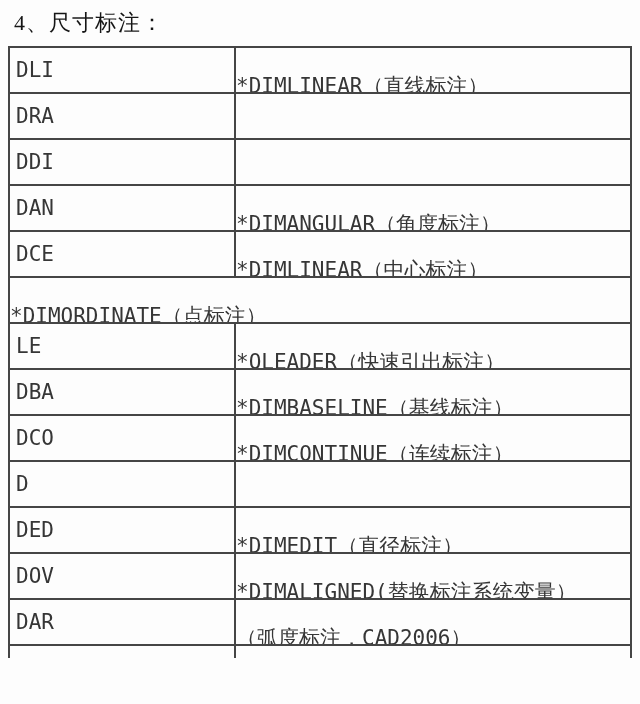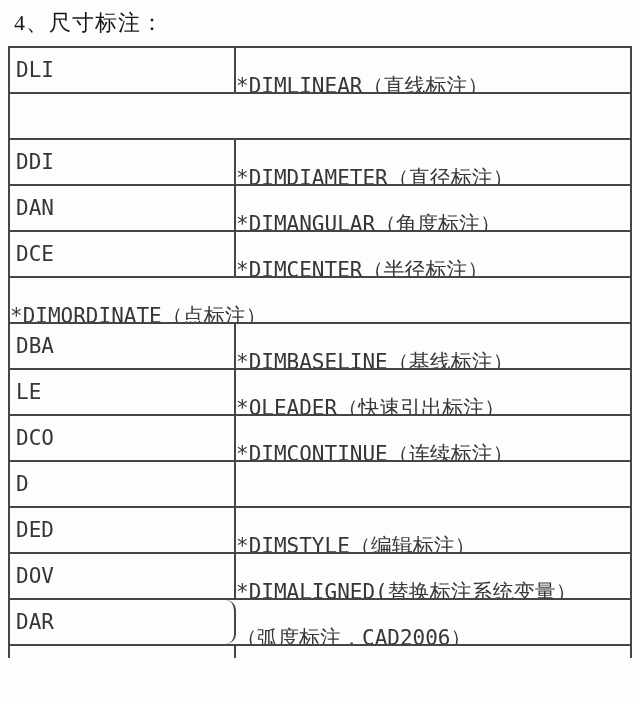--- a/index.html
+++ b/index.html
@@ -61,81 +61,80 @@
     border-right: 2px solid #454545;
     padding-left: 6px;
     box-sizing: content-box;
   }
   .cell.cmd {
     flex: 1 1 auto;
     padding-left: 0;
     margin-top: 16px;
   }
   .cell.code.indent {
-    border-radius: 10px;
   }
 </style>
 </head>
 <body>
 
 <div class="page">
   <div class="heading">4、尺寸标注：</div>
 
   <div class="shortcut-table">
 
       <div class="trow">
         <div class="cell code">DLI</div>
         <div class="cell cmd">*DIMLINEAR（直线标注）</div>
       </div>
 
 
       <div class="trow">
+        <div class="cell code">DRA</div>
       </div>
 
       <div class="trow">
         <div class="cell code">DDI</div>
-        <div class="cell cmd">*DIMDIAMETER（直径标注）</div>
       </div>
 
       <div class="trow">
         <div class="cell code">DAN</div>
         <div class="cell cmd">*DIMANGULAR（角度标注）</div>
       </div>
 
       <div class="trow">
         <div class="cell code">DCE</div>
-        <div class="cell cmd">*DIMCENTER（半径标注）</div>
+        <div class="cell cmd">*DIMLINEAR（中心标注）</div>
       </div>
 
       <div class="trow">
         <div class="cell cmd">*DIMORDINATE（点标注）</div>
       </div>
 
       <div class="trow">
-        <div class="cell code">DBA</div>
-        <div class="cell cmd">*DIMBASELINE（基线标注）</div>
+        <div class="cell code">LE</div>
+        <div class="cell cmd">*QLEADER（快速引出标注）</div>
       </div>
 
       <div class="trow">
-        <div class="cell code">LE</div>
-        <div class="cell cmd">*QLEADER（快速引出标注）</div>
+        <div class="cell code">DBA</div>
+        <div class="cell cmd">*DIMBASELINE（基线标注）</div>
       </div>
 
       <div class="trow">
         <div class="cell code">DCO</div>
         <div class="cell cmd">*DIMCONTINUE（连续标注）</div>
       </div>
 
       <div class="trow">
         <div class="cell code">D</div>
       </div>
 
       <div class="trow">
         <div class="cell code">DED</div>
-        <div class="cell cmd">*DIMSTYLE（编辑标注）</div>
+        <div class="cell cmd">*DIMEDIT（直径标注）</div>
       </div>
 
       <div class="trow">
         <div class="cell code">DOV</div>
         <div class="cell cmd">*DIMALIGNED(替换标注系统变量）</div>
       </div>
 
       <div class="trow">
         <div class="cell code indent">DAR</div>
         <div class="cell cmd">（弧度标注，CAD2006）</div>

